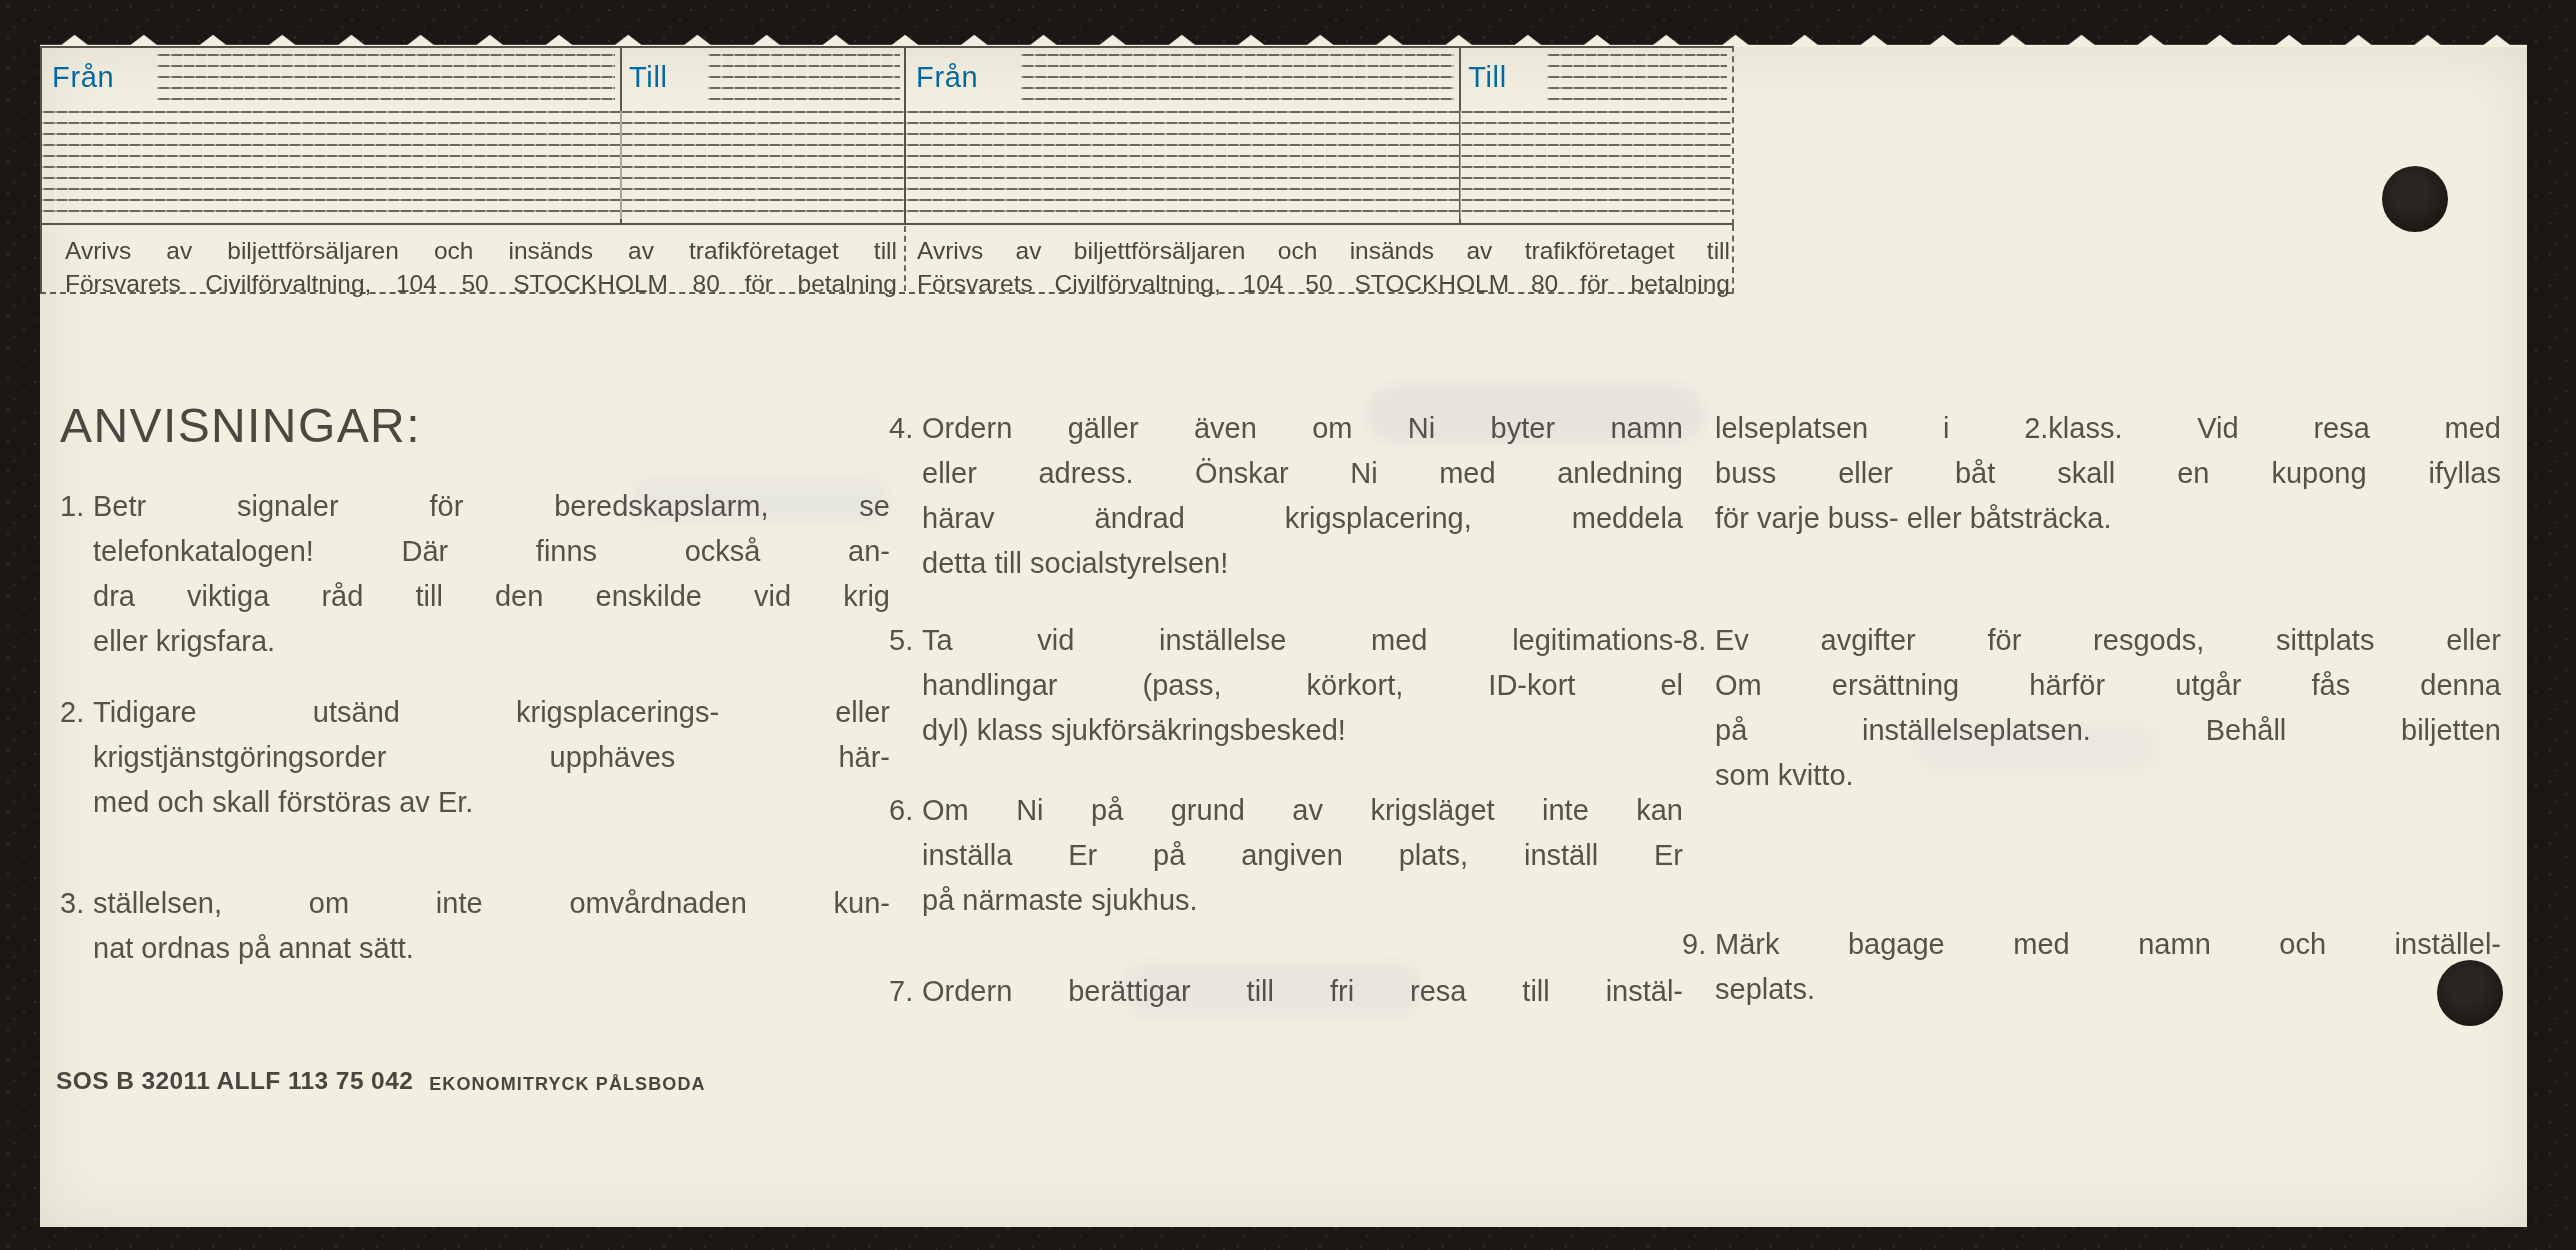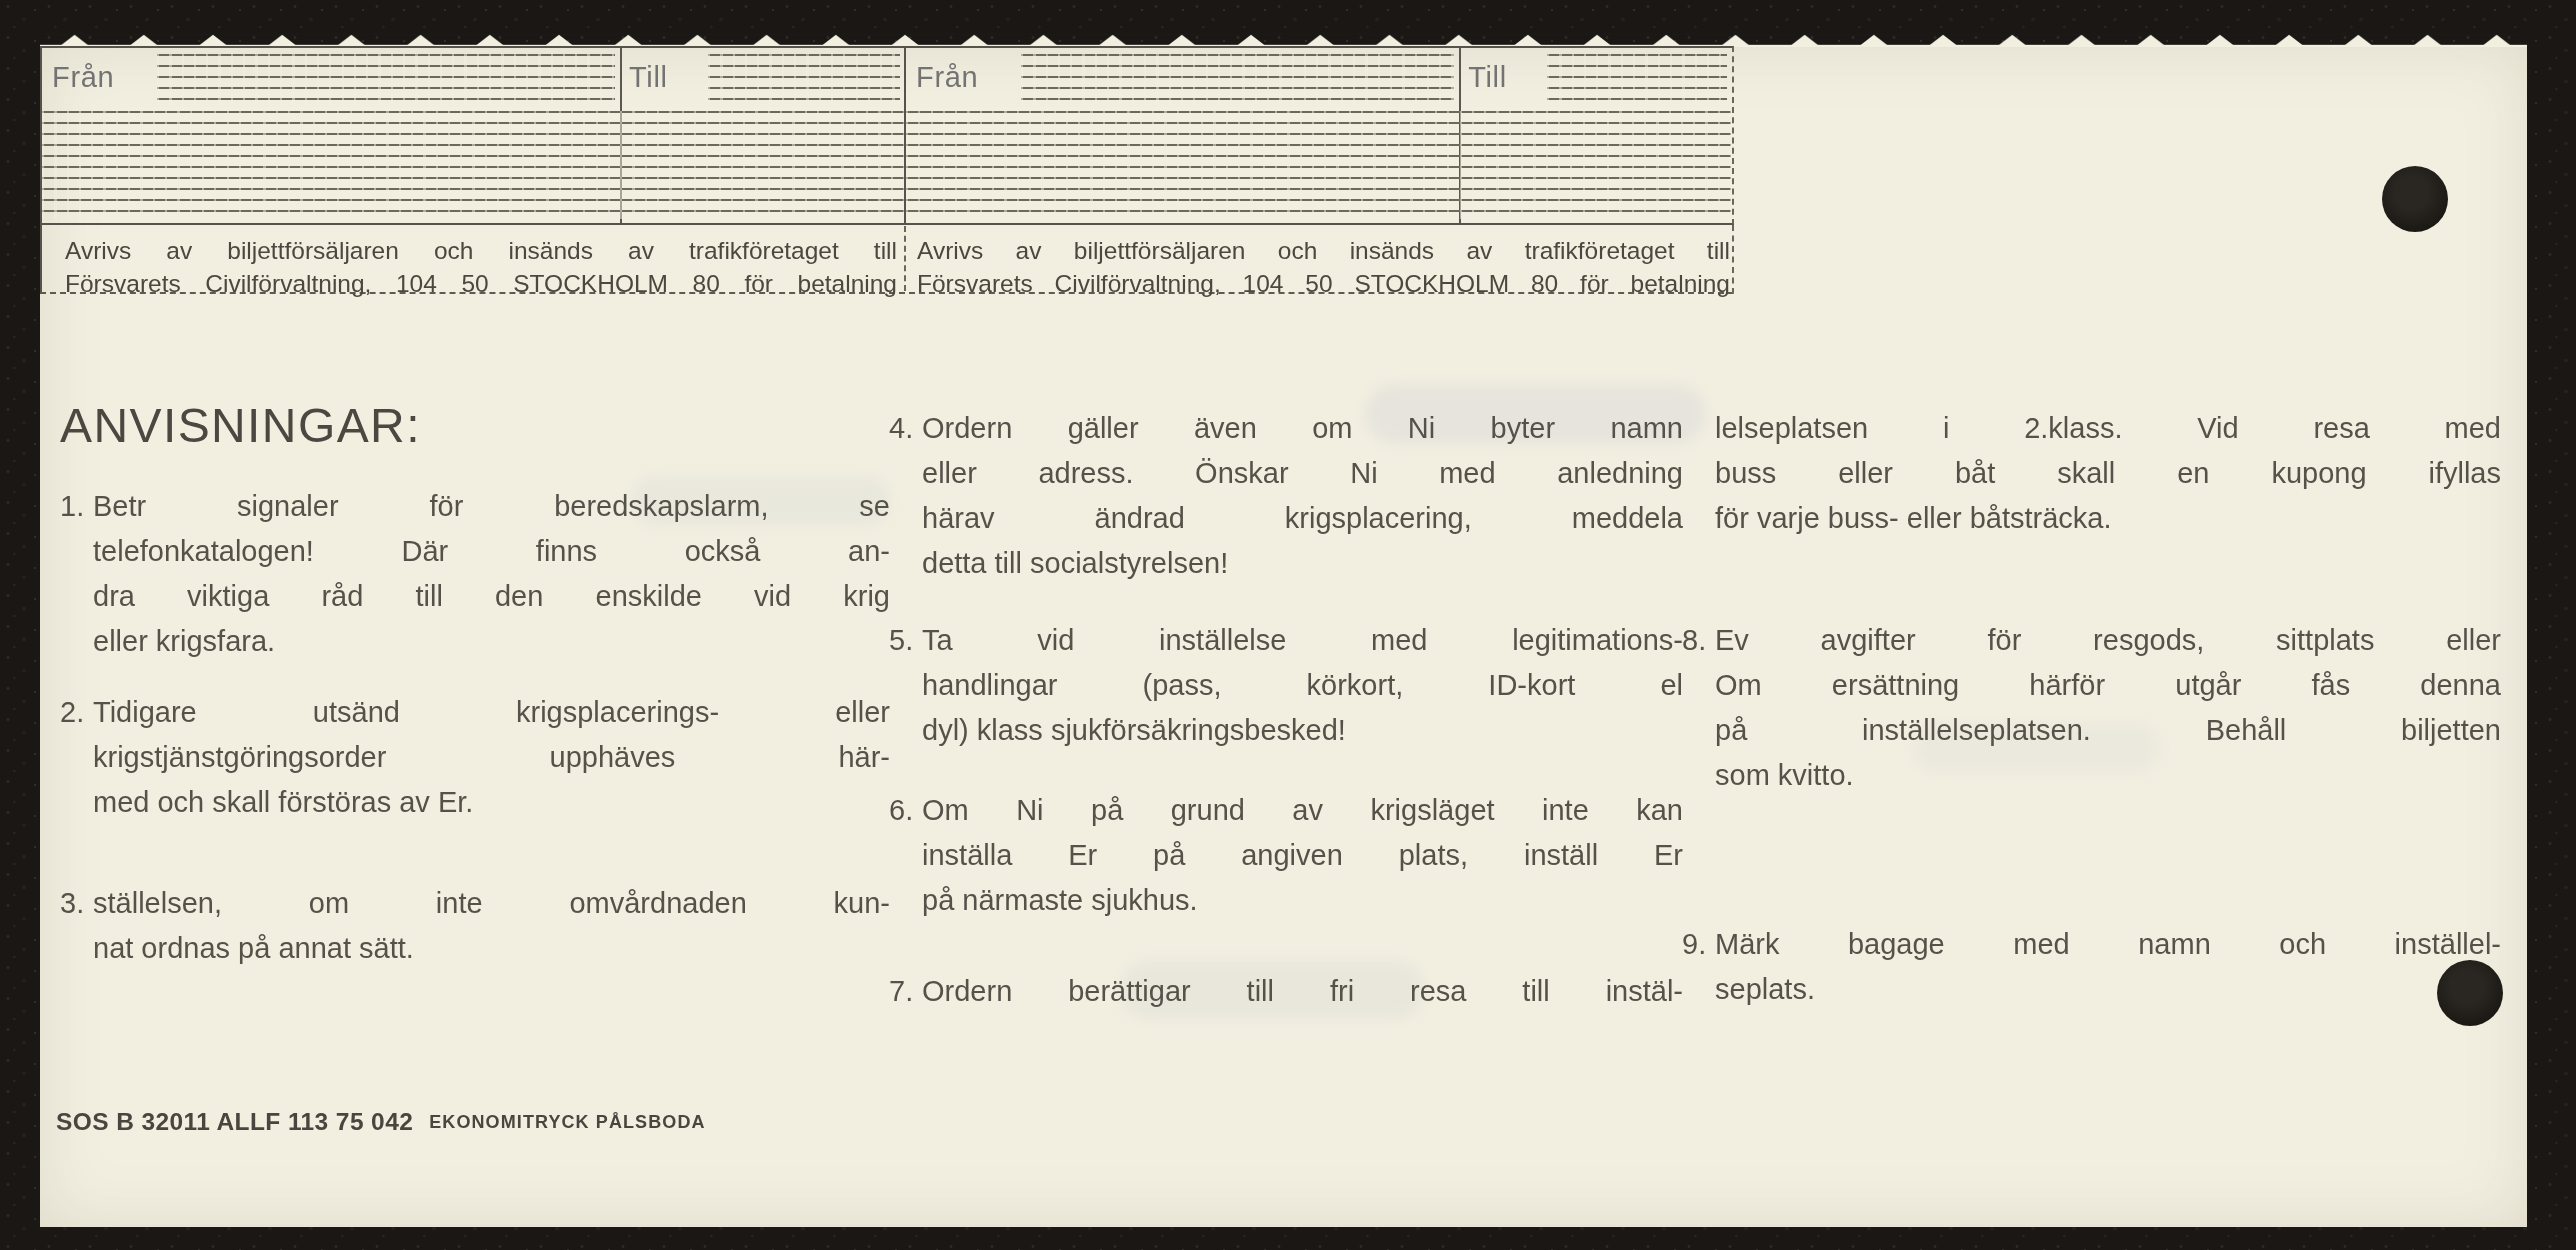--- a/index.html
+++ b/index.html
@@ -33,21 +33,21 @@
     border-left:2.2px solid #57524a;border-top:2.9px solid #57524a;border-bottom:2.2px solid #57524a;
     border-right:2.2px dashed #6b665a;
   }
   .half{position:absolute;top:0;bottom:0;}
   .halfdiv{position:absolute;left:862px;top:0;bottom:0;width:2.2px;background:#57524a;}
   .sub-from{position:absolute;left:0;top:0;width:67%;height:63px;}
   .sub-till{position:absolute;left:calc(67% + 2.2px);right:0;top:0;height:63px;}
   .subdiv{position:absolute;left:67%;top:0;bottom:0;width:2.2px;background:#5d584e;}
   .flabel{
     position:absolute;left:10px;top:13px;font-size:29px;line-height:32px;
-    color:#737373;letter-spacing:0.7px;
+    color:#0369a1;letter-spacing:0.7px;
   }
   .rule{
     background:
       repeating-linear-gradient(90deg, rgba(242,239,225,.5) 0 2.2px, rgba(242,239,225,0) 2.2px 12.3px),
       repeating-linear-gradient(180deg, #6d6859 0 2.2px, transparent 2.2px 11px);
   }
   .hlines{position:absolute;top:5.8px;bottom:4.3px;right:4.3px;left:115px;}
   .hlines-till{left:86px;}
   .blines{position:absolute;left:0;right:0;top:63px;height:108px;}
   
@@ -68,21 +68,21 @@
     font-size:48px;line-height:56px;letter-spacing:1.4px;color:#4c4740;
   }
   .item{position:absolute;left:0;right:0;display:flex;font-size:29px;line-height:45px;color:#56524a;}
   .num{width:33px;flex:none;}
   .itext{flex:1;min-width:0;}
   .indent-only{padding-left:33px;}
   .tline{text-align:justify;text-align-last:justify;}
   .tline.last{text-align-last:left;}
   
   .footer{
-    position:absolute;left:16px;top:1021px;display:flex;align-items:center;gap:16px;color:#4a463f;margin-top:41px;
+    position:absolute;left:16px;top:1021px;display:flex;align-items:flex-end;gap:16px;color:#4a463f;
   }
   .print-code{font-size:24.5px;font-weight:bold;letter-spacing:0.4px;}
   .printer{font-size:18px;font-weight:bold;letter-spacing:1.1px;}
   
   .hole{
     position:absolute;width:66px;height:66px;border-radius:50%;
     background:radial-gradient(circle at 45% 40%, #262younger 0, #1d1a16 0);
     background:radial-gradient(circle at 45% 40%, #2a2722 0 30%, #1b1814 75%);
   }
   .hole-top{left:2342px;top:120px;}

